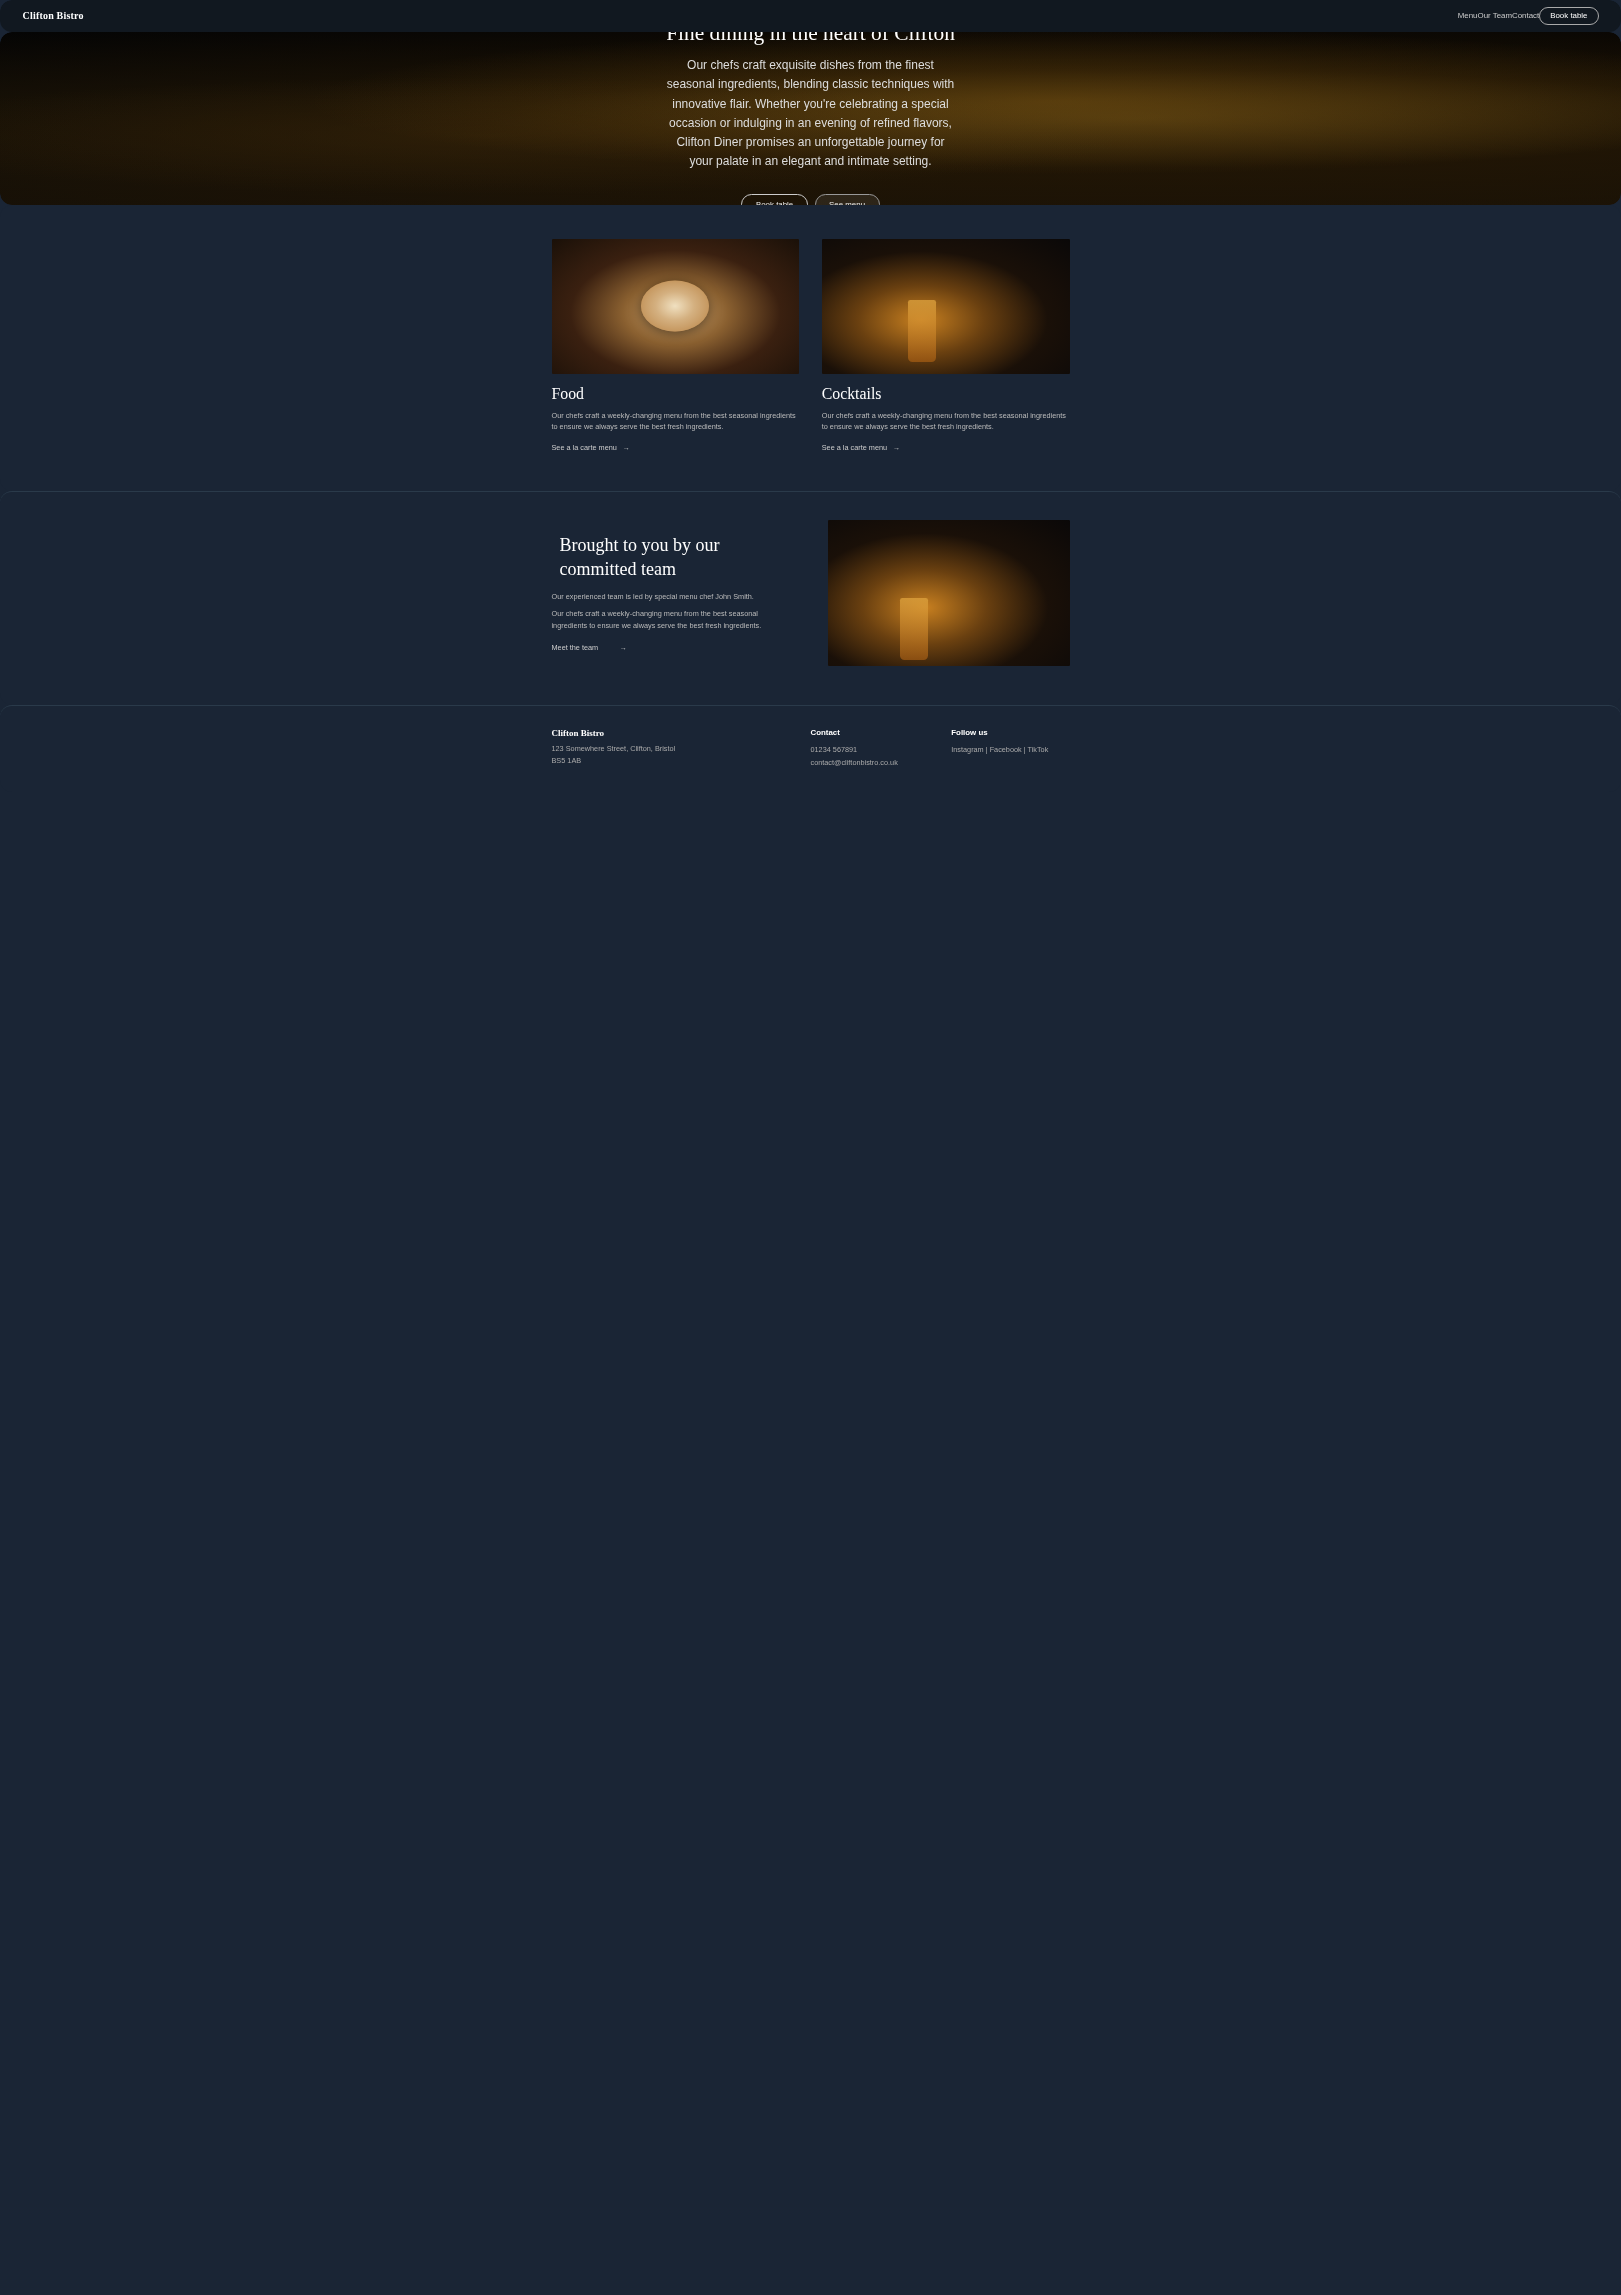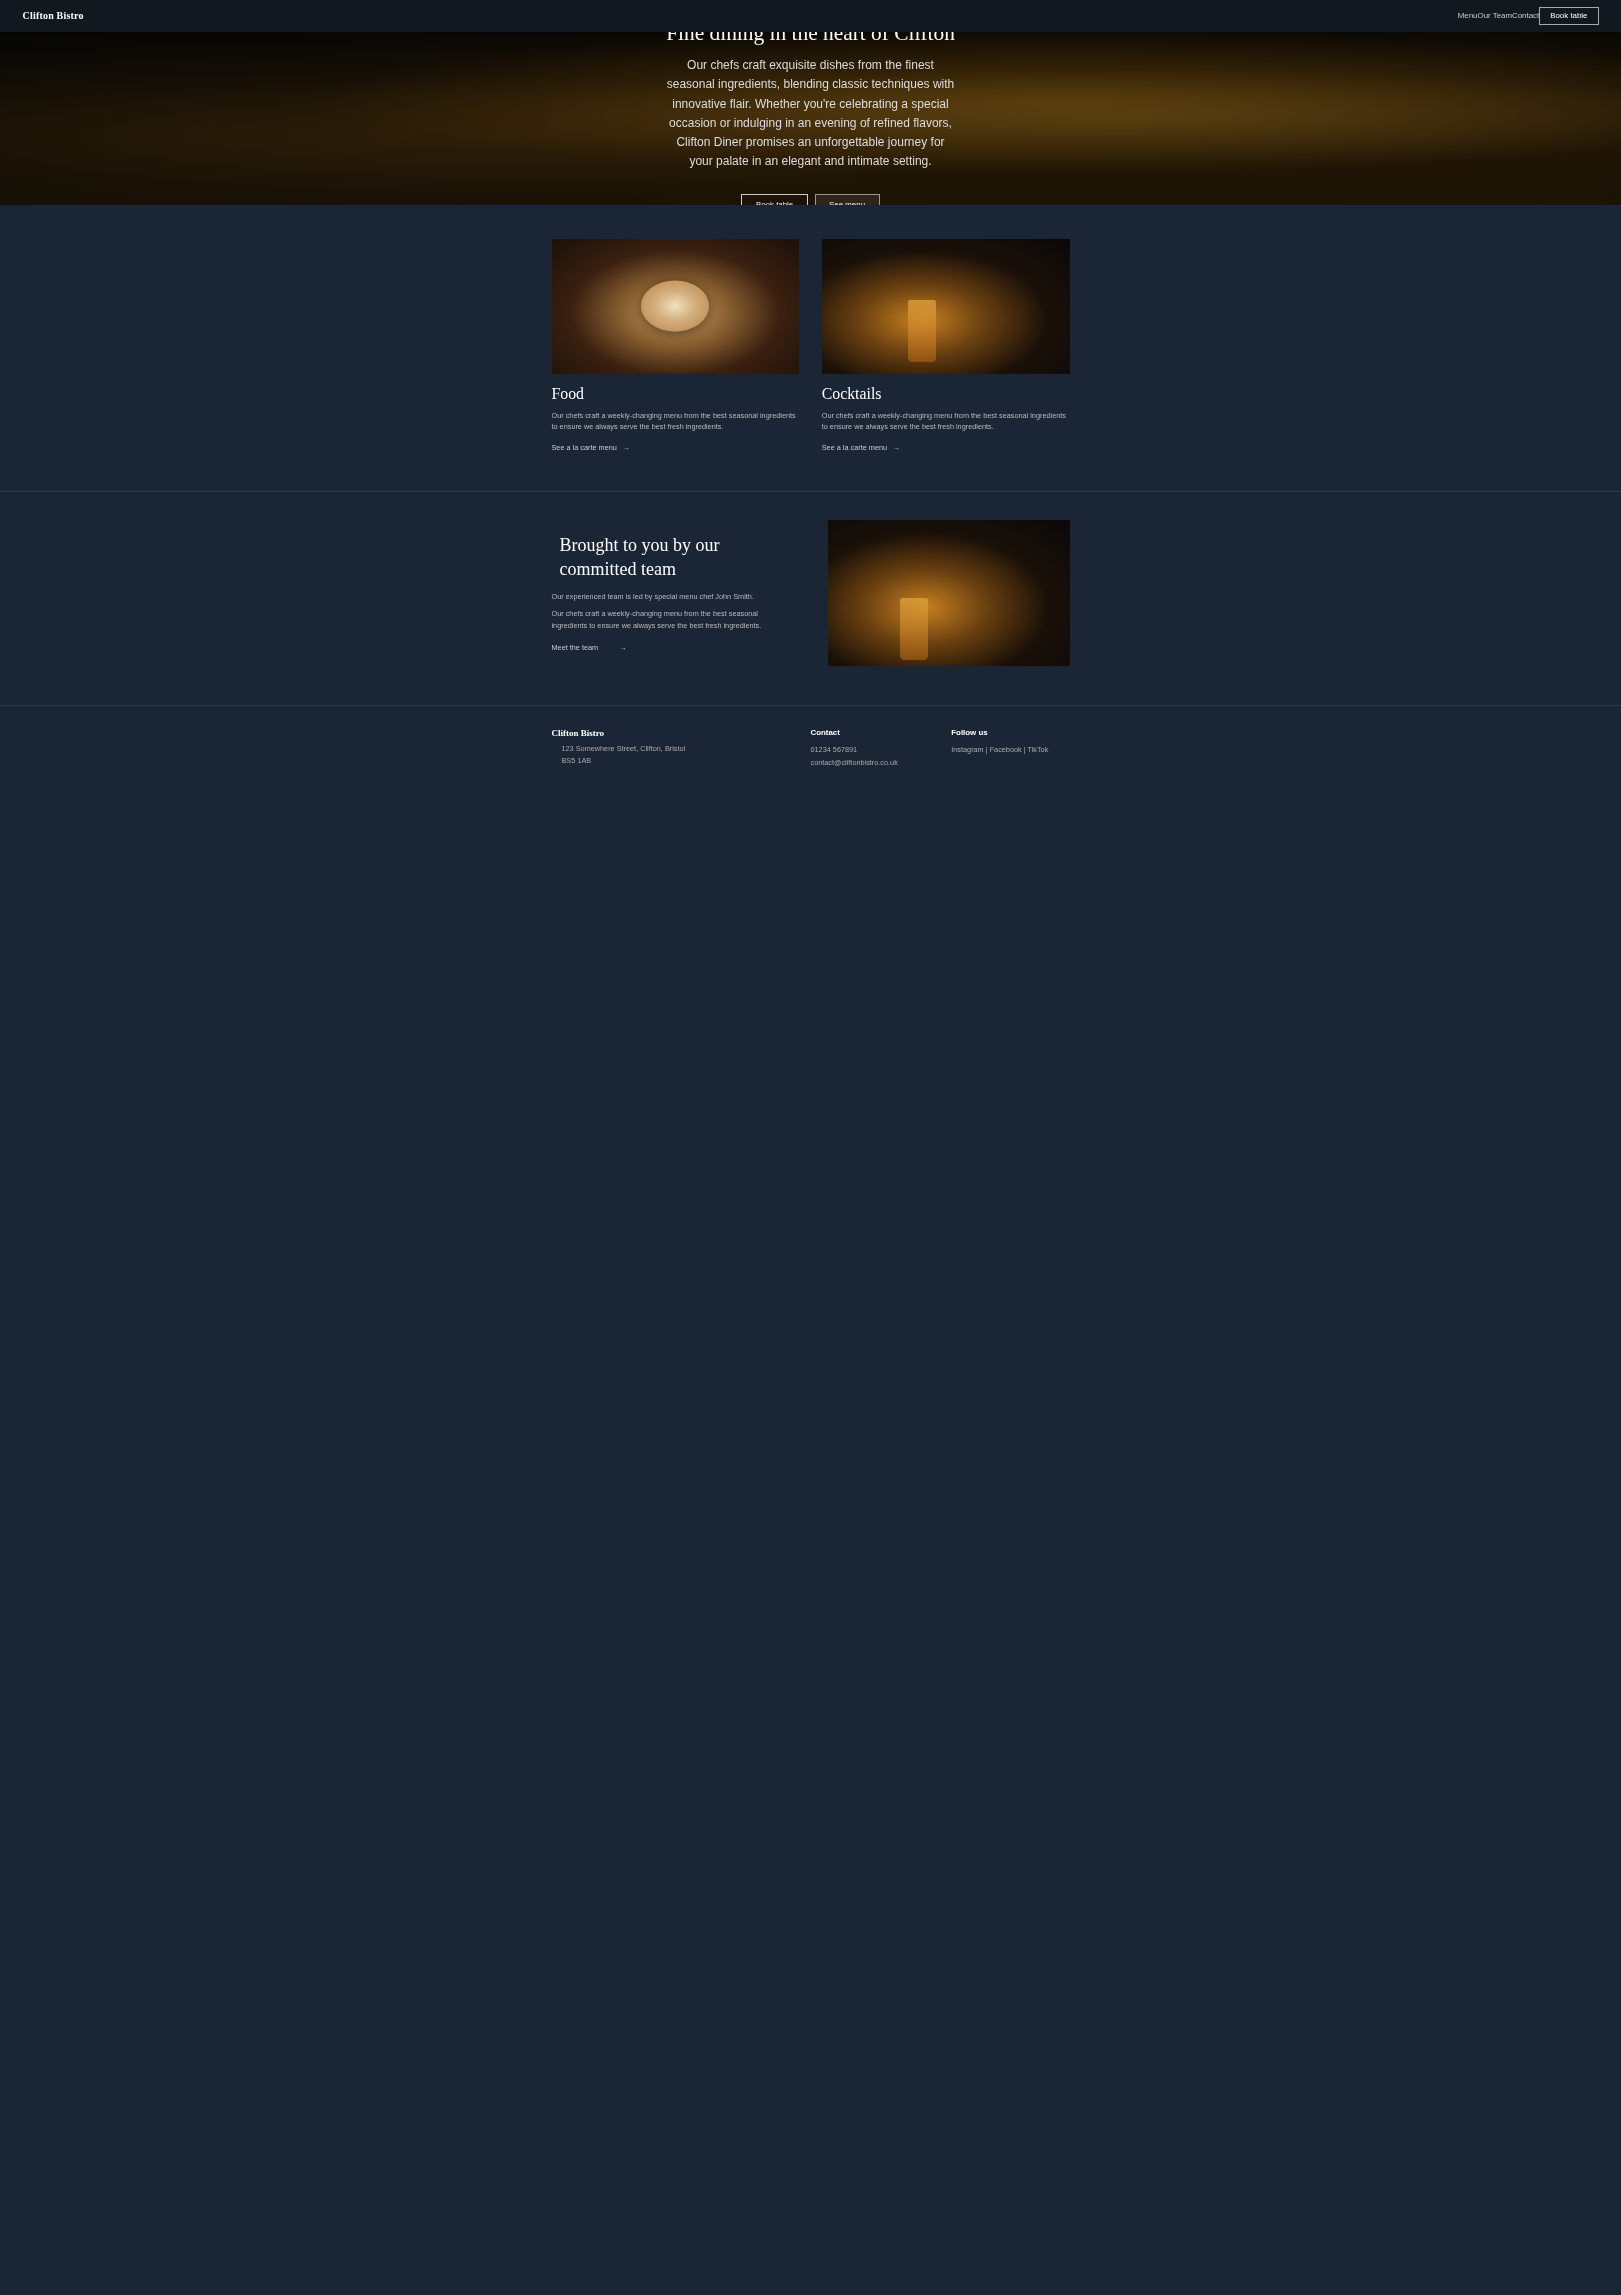--- a/index.html
+++ b/index.html
@@ -1,15 +1,15 @@
 <!DOCTYPE html>
 <html style="font-size:9px"><head>
   <meta charset="utf-8">
   <style>
-    * { margin: 0; padding: 0; box-sizing: border-box; }
+    * { margin: 0; padding: 0; box-sizing: border-box; border-radius: 12px; }
     body { font-family: Georgia, 'Times New Roman', serif; background: #1a2535; color: #e8e0d0; }
 
     
     nav {
       background: #111820;
       display: flex;
       align-items: center;
       justify-content: space-between;
       padding: 0 22.5px;
       height: 31.5px;
@@ -264,21 +264,20 @@
       font-size: 9px;
       font-weight: bold;
       color: #fff;
       margin-bottom: 4.5px;
     }
     .footer-address {
       font-size: 7.3px;
       color: #aaa;
       line-height: 1.7;
       font-family: Arial, sans-serif;
-      margin-left: 10px;
     }
     .footer-col-title {
       font-size: 7.9px;
       font-weight: bold;
       color: #fff;
       margin-bottom: 5.6px;
       font-family: Arial, sans-serif;
     }
     .footer-col-text {
       font-size: 7.3px;

